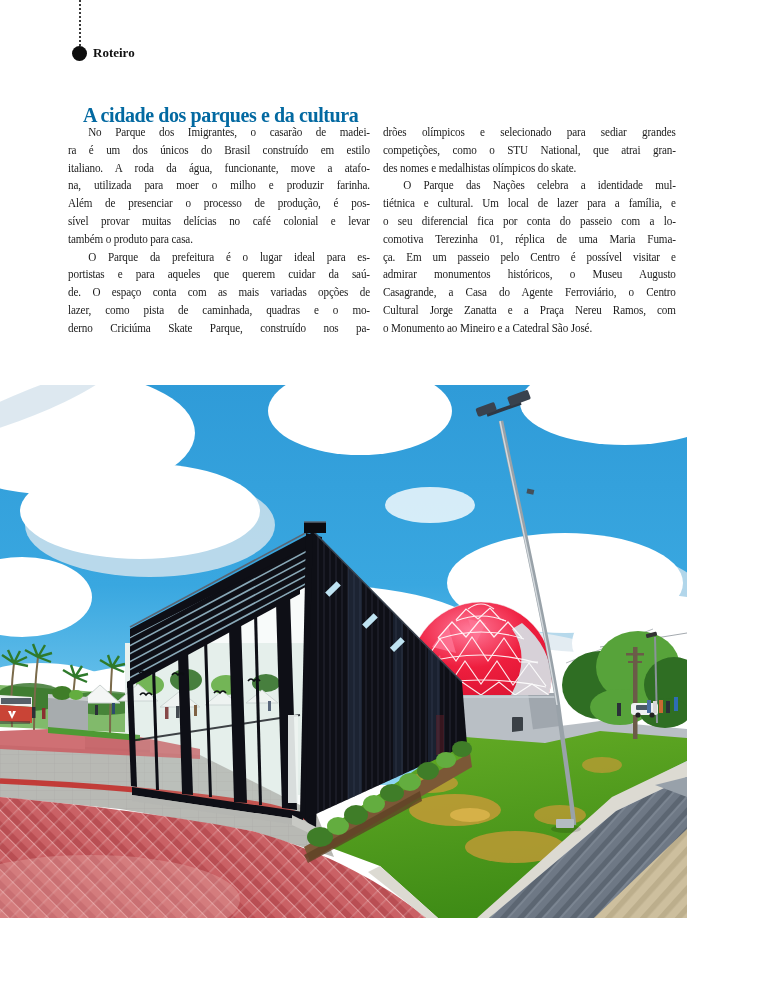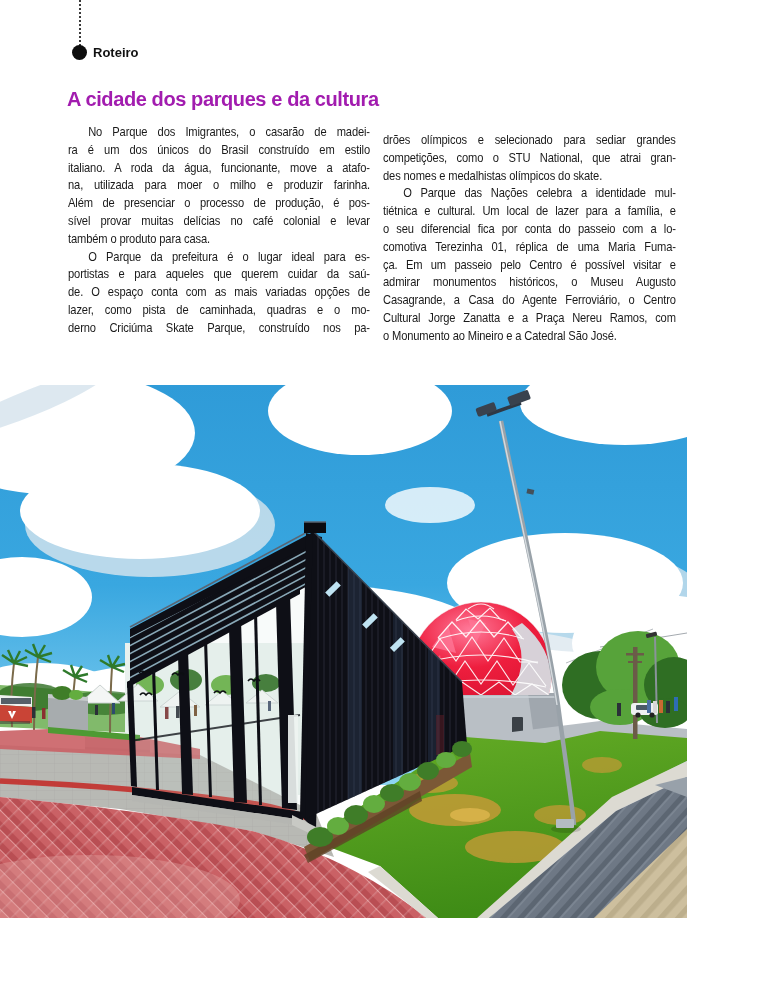--- a/index.html
+++ b/index.html
@@ -1,34 +1,34 @@
 <!DOCTYPE html>
 <html style="--sky_top: #2f9bd8; --sky_mid: #39a7e0; --sky_low: #8fd6f3; --cloud: #ffffff; --cloud_shade: #d9e6ee; --building: #0e0f16; --building_rib: #272935; --building_sheen: #41597e; --building_edge: #5a6674; --dome_red: #ee1e3e; --dome_deep: #d81230; --dome_pink: #ff7a9a; --dome_silver: #d6dbe0; --mesh: #ffffff; --concrete: #b9bfc5; --concrete_shade: #a0a7ae; --grass_light: #66ad26; --grass_dark: #3f8c16; --grass_patch: #c49a36; --walkway: #b8b9b4; --walk_line: #a7a8a3; --pavement_red: #ca6165; --pavement_red_dark: #b94e53; --paver_blue: #6e7885; --paver_blue_dark: #5c6672; --paver_tan: #cdbf9e; --curb: #dcdad2; --stripe: #c23531; --mulch: #7b5836; --bush: #3f7d28; --bush_light: #63ad3f; --tree: #2f6e23; --tree_light: #57a33a; --trunk: #6b5b48; --pole_gray: #99a2a9; --tent: #f4f6f5; --people_dark: #2b3038; --bus_red: #c94436;"><head>
 <meta charset="utf-8">
 <style>
   html,body{margin:0;padding:0;background:#fff;}
   .page{position:relative;width:692px;height:1005px;background:#fff;
-        font-family:Liberation Sans, sans-serif;overflow:hidden;}
+        font-family:Liberation Serif, serif;overflow:hidden;}
 
   
   .kicker-rule{position:absolute;left:79px;top:0;height:46px;width:0;
                border-left:2px dotted #3a3a3a;}
   .kicker{position:absolute;left:72px;top:45px;display:flex;align-items:center;}
   .kicker .bullet{width:15px;height:15px;border-radius:50%;background:#0d0d0d;
                   display:inline-block;margin-right:6px;}
   .kicker .label{font-size:13px;font-weight:bold;color:#111;letter-spacing:0;}
 
   
-  .headline{position:absolute;left:67px;top:88px;margin:0;
-            font-size:20px;font-weight:bold;color:#a21caf;letter-spacing:-0.4px;}
+  .headline{position:absolute;left:67px;top:88px;margin:16px;
+            font-size:20px;font-weight:bold;color:#0369a1;letter-spacing:-0.4px;}
 
   
   .col{position:absolute;top:124px;}
   .col.left{left:68px;}
-  .col.right{left:383px;margin-top:8px;}
+  .col.right{left:383px;}
   .col-inner{transform:scaleX(0.915);transform-origin:0 0;}
   .col.left .col-inner{width:330px;}
   .col.right .col-inner{width:320px;}
   .line{font-size:12.2px;line-height:17.8px;letter-spacing:-0.15px;color:#1a1a1a;
         text-align:justify;text-align-last:justify;}
   .line.indent{padding-left:22px;}
   .line.endpara{text-align-last:left;}
 
   
   .photo{position:absolute;left:0;top:385px;width:687px;height:533px;margin:0;}

